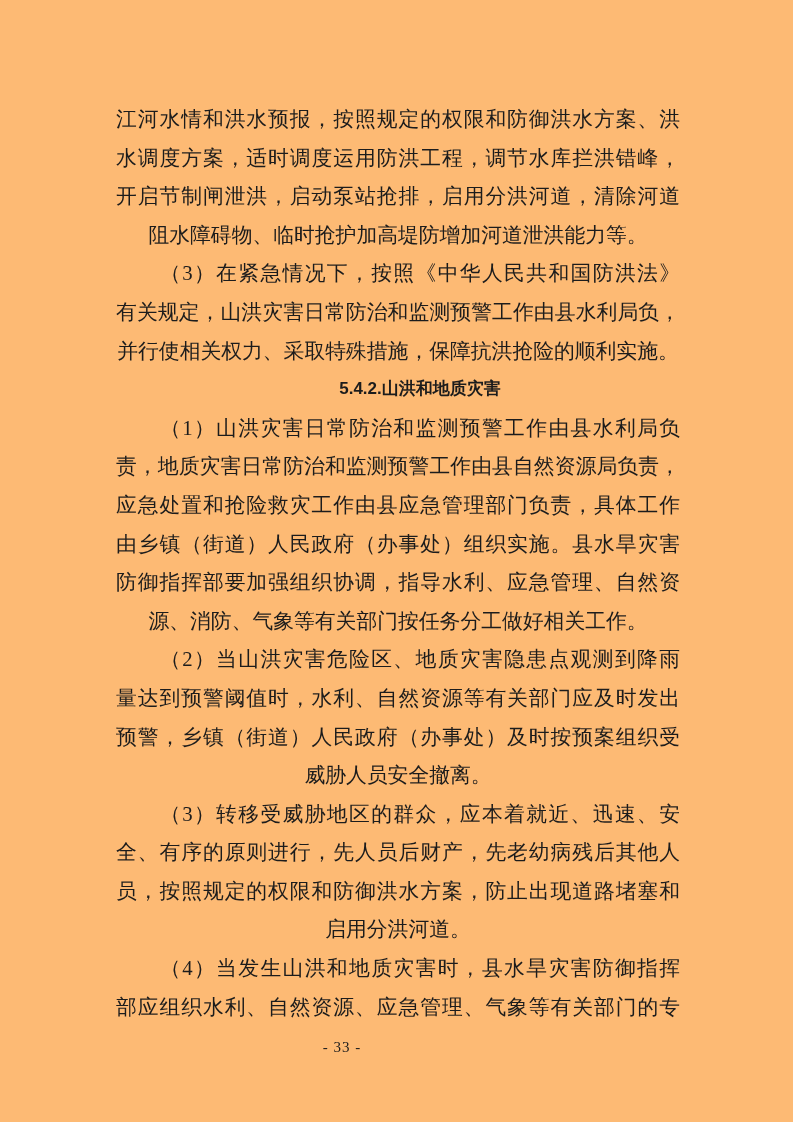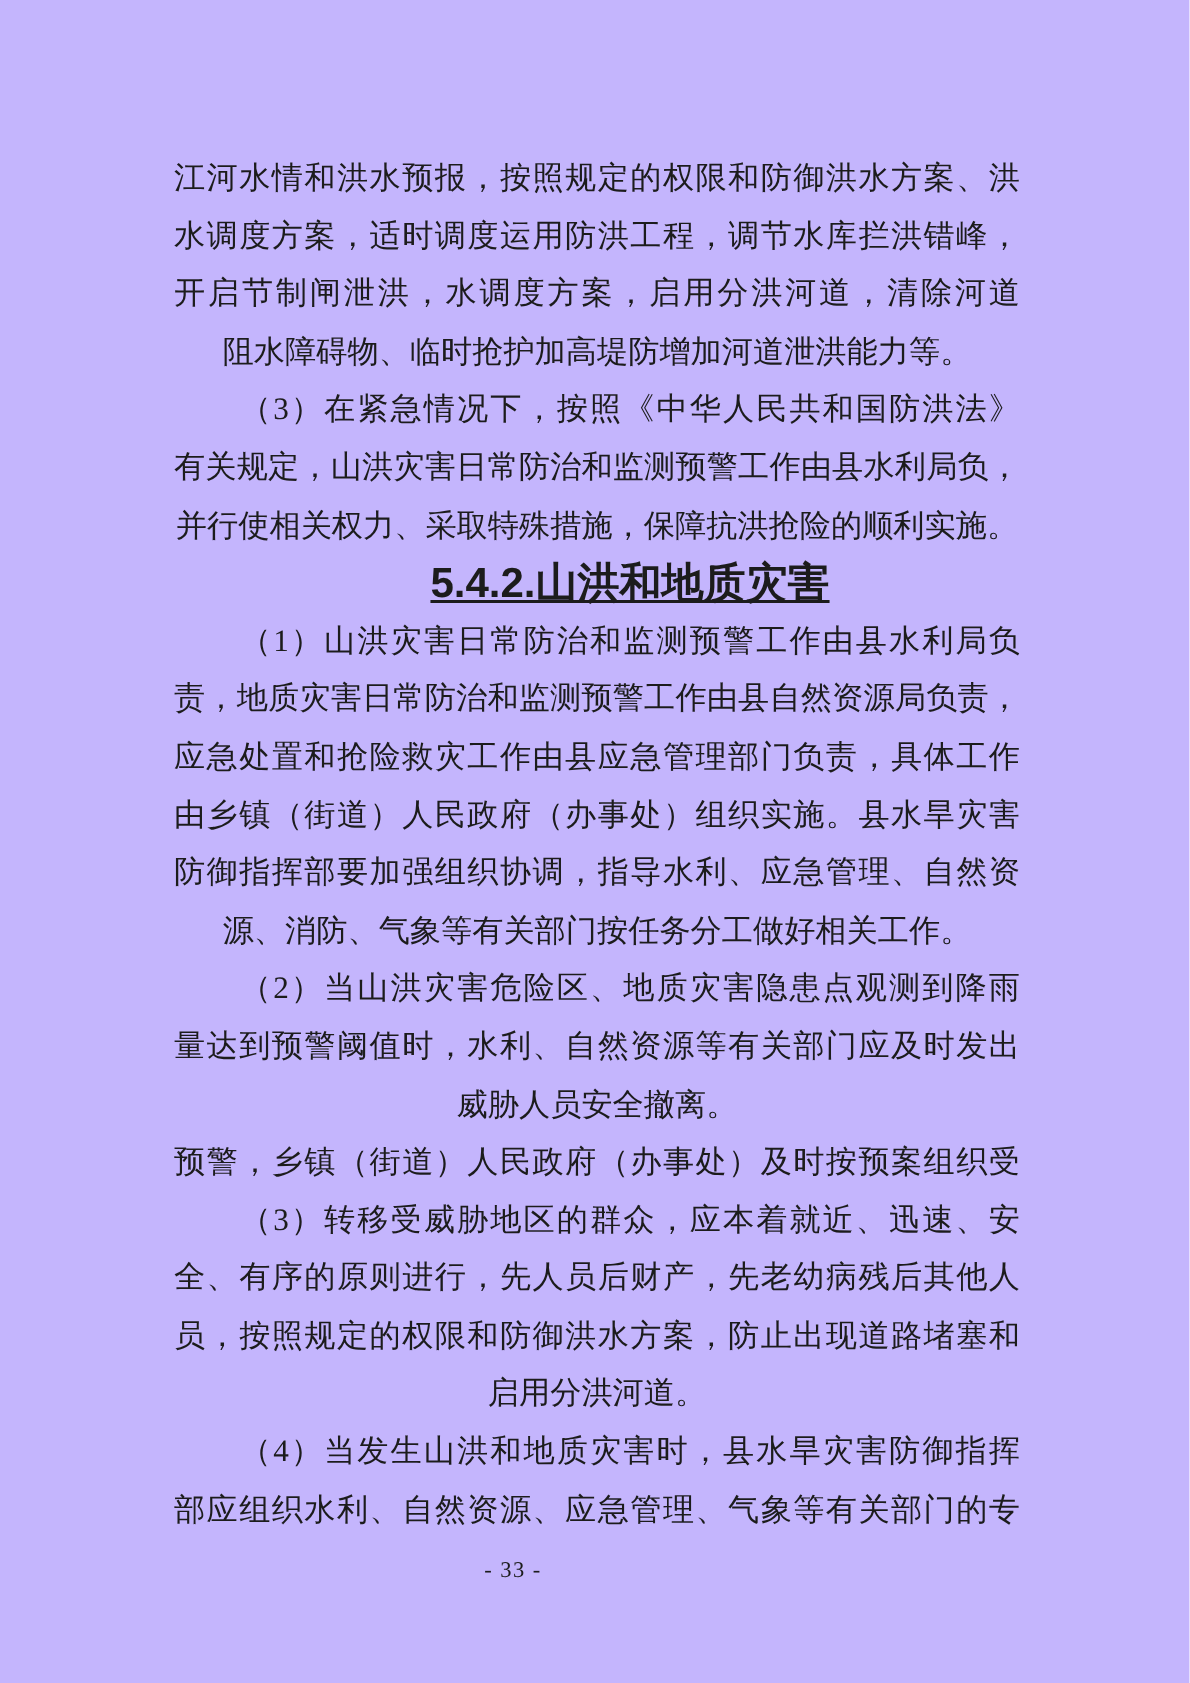--- a/index.html
+++ b/index.html
@@ -2,21 +2,21 @@
 <html lang="zh"><head>
 <meta charset="utf-8">
 <title>Document Page</title>
 <style>
   * { margin: 0; padding: 0; box-sizing: border-box; }
   html, body { background: #ffffff; }
   .page {
     position: relative;
     width: 793px;
     height: 1122px;
-    background: #c4b5fd;
+    background: #fdba74;
     overflow: hidden;
     font-family: "Liberation Serif", "DejaVu Serif", serif;
     color: #1c1c1c;
   }
   .doc {
     position: absolute;
     left: 116px;
     top: 100px;
     width: 564px;
     font-size: 20.8px;
@@ -29,23 +29,22 @@
     text-align: center;
   }
   .line.justify {
     text-align: justify;
     text-align-last: justify;
     text-justify: inter-character;
   }
   .line.indent { padding-left: 44px; }
   .para.heading .line {
     font-weight: bold;
-    font-size: 28px;
+    font-size: 17px;
     font-family: "Liberation Sans", "DejaVu Sans", sans-serif;
-    text-decoration: underline;
   }
   .footer {
     position: absolute;
     left: 0;
     top: 1036px;
     width: 684px;
     text-align: center;
     font-size: 15px;
     line-height: 22px;
     letter-spacing: 1px;
@@ -53,21 +52,21 @@
   }
 </style>
 </head>
 <body>
 
 <div class="page">
   <div class="doc">
       <div class="para body">
         <div class="line justify">江河水情和洪水预报，按照规定的权限和防御洪水方案、洪</div>
         <div class="line justify">水调度方案，适时调度运用防洪工程，调节水库拦洪错峰，</div>
-        <div class="line justify">开启节制闸泄洪，水调度方案，启用分洪河道，清除河道</div>
+        <div class="line justify">开启节制闸泄洪，启动泵站抢排，启用分洪河道，清除河道</div>
         <div class="line">阻水障碍物、临时抢护加高堤防增加河道泄洪能力等。</div>
       </div>
       <div class="para body">
         <div class="line justify indent">（3）在紧急情况下，按照《中华人民共和国防洪法》</div>
         <div class="line justify">有关规定，山洪灾害日常防治和监测预警工作由县水利局负，</div>
         <div class="line">并行使相关权力、采取特殊措施，保障抗洪抢险的顺利实施。</div>
       </div>
       <div class="para heading">
         <div class="line indent">5.4.2.山洪和地质灾害</div>
       </div>
@@ -75,22 +74,22 @@
         <div class="line justify indent">（1）山洪灾害日常防治和监测预警工作由县水利局负</div>
         <div class="line justify">责，地质灾害日常防治和监测预警工作由县自然资源局负责，</div>
         <div class="line justify">应急处置和抢险救灾工作由县应急管理部门负责，具体工作</div>
         <div class="line justify">由乡镇（街道）人民政府（办事处）组织实施。县水旱灾害</div>
         <div class="line justify">防御指挥部要加强组织协调，指导水利、应急管理、自然资</div>
         <div class="line">源、消防、气象等有关部门按任务分工做好相关工作。</div>
       </div>
       <div class="para body">
         <div class="line justify indent">（2）当山洪灾害危险区、地质灾害隐患点观测到降雨</div>
         <div class="line justify">量达到预警阈值时，水利、自然资源等有关部门应及时发出</div>
+        <div class="line justify">预警，乡镇（街道）人民政府（办事处）及时按预案组织受</div>
         <div class="line">威胁人员安全撤离。</div>
-        <div class="line justify">预警，乡镇（街道）人民政府（办事处）及时按预案组织受</div>
       </div>
       <div class="para body">
         <div class="line justify indent">（3）转移受威胁地区的群众，应本着就近、迅速、安</div>
         <div class="line justify">全、有序的原则进行，先人员后财产，先老幼病残后其他人</div>
         <div class="line justify">员，按照规定的权限和防御洪水方案，防止出现道路堵塞和</div>
         <div class="line">启用分洪河道。</div>
       </div>
       <div class="para body">
         <div class="line justify indent">（4）当发生山洪和地质灾害时，县水旱灾害防御指挥</div>
         <div class="line justify">部应组织水利、自然资源、应急管理、气象等有关部门的专</div>

